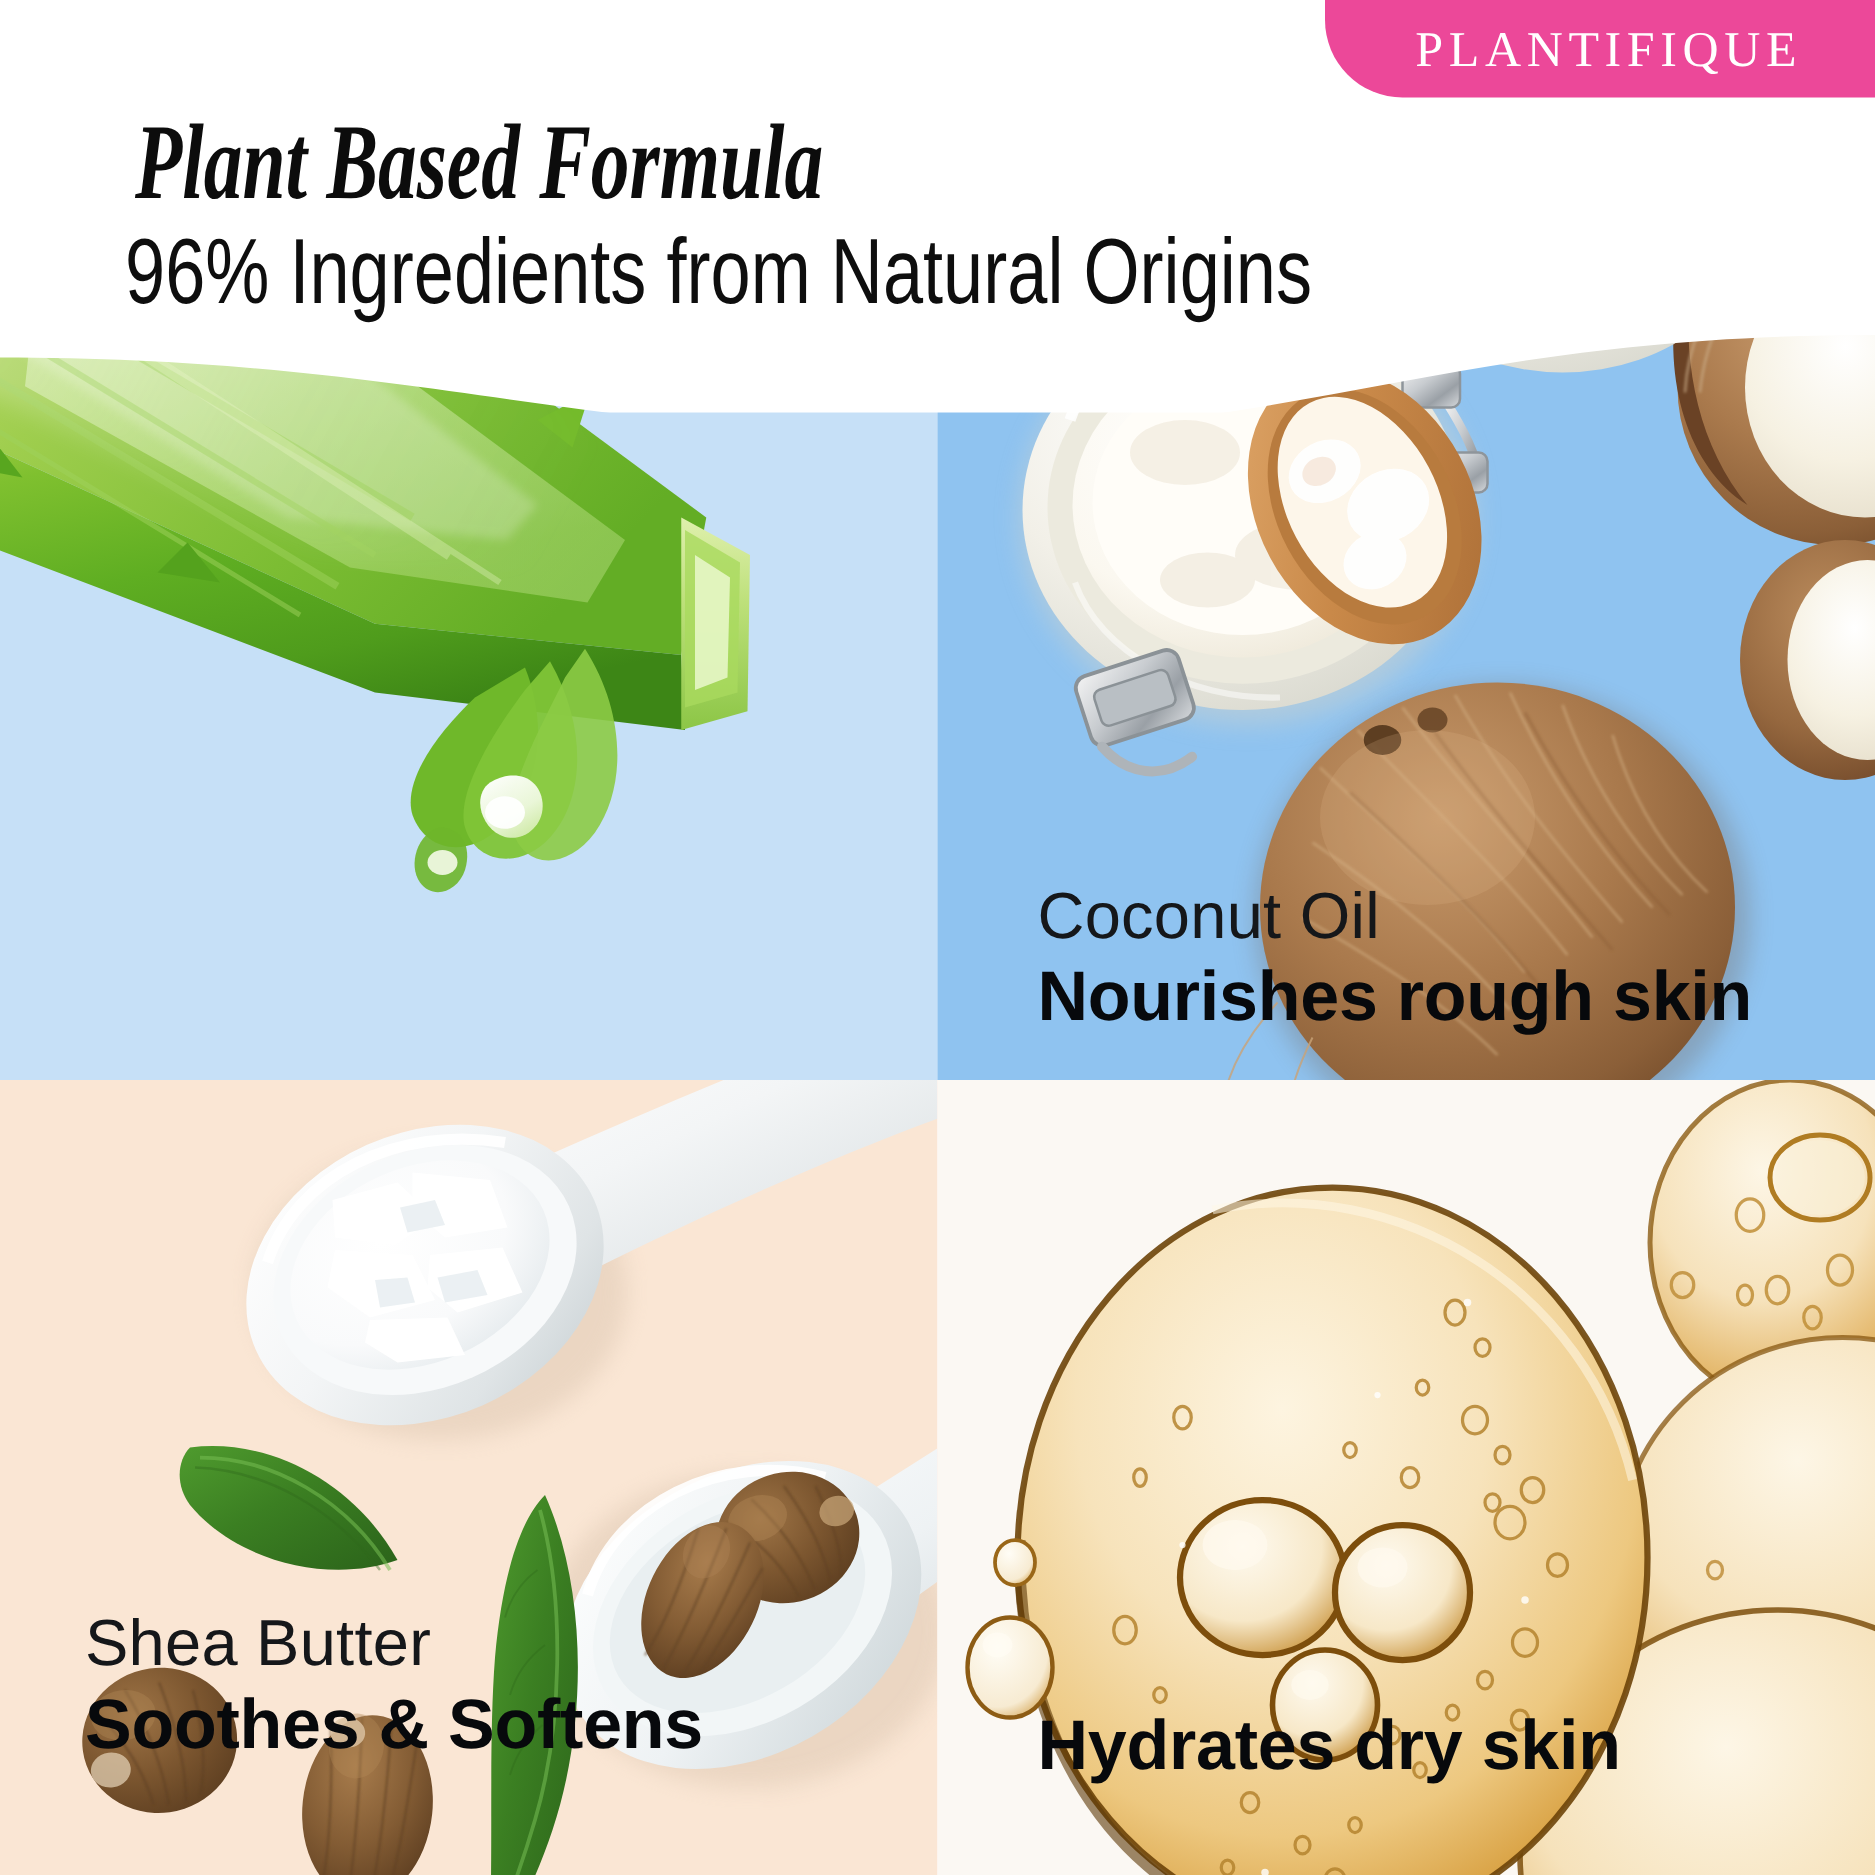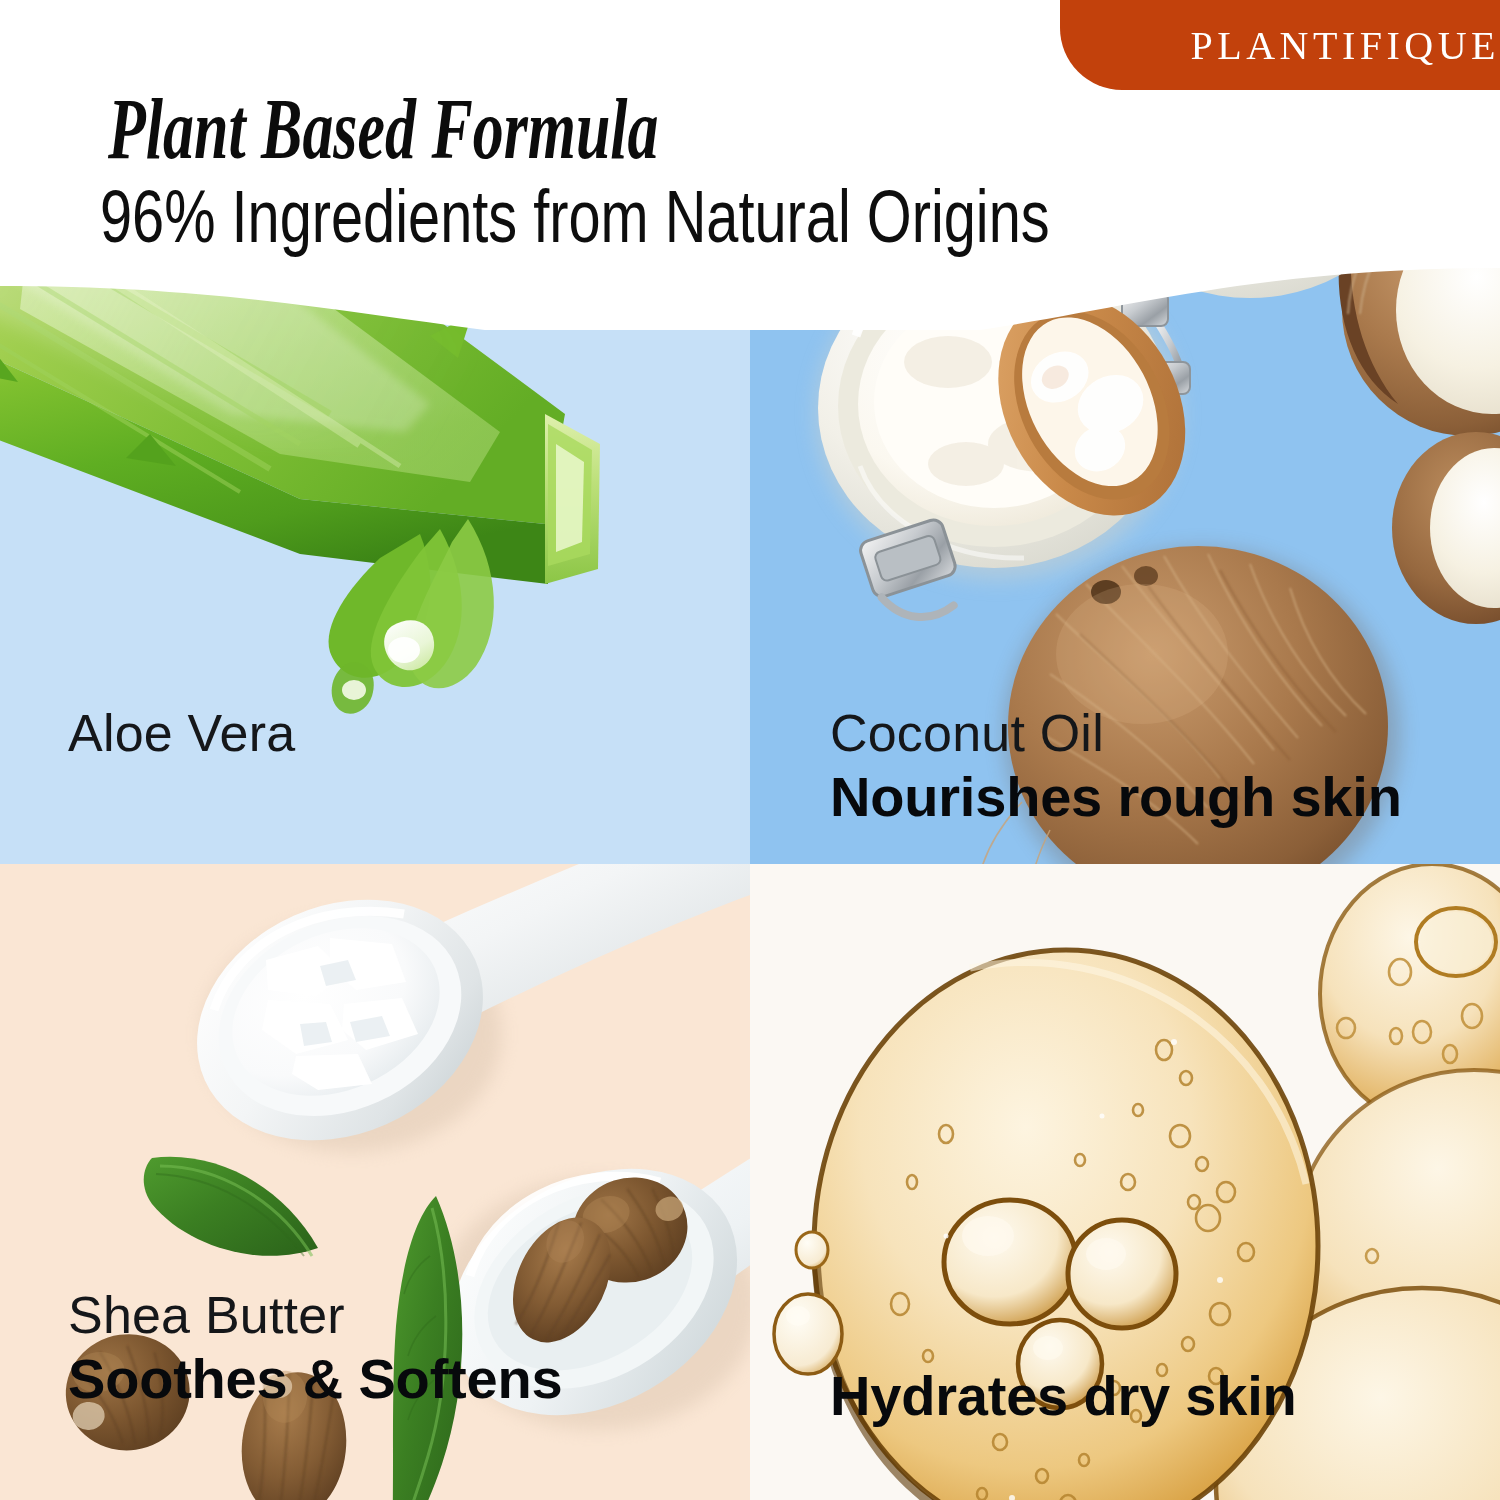--- a/index.html
+++ b/index.html
@@ -16,24 +16,24 @@
     overflow:hidden;
   }
 
   
   .header{
     position:absolute;left:0;top:0;width:1500px;height:300px;
     background:#ffffff;z-index:40;
   }
   .brand-badge{
     position:absolute;right:0;top:0;
-    width:440px;height:90px;
-    background:#c2410c;
+    width:440px;height:78px;
+    background:#ec4899;
     border-bottom-left-radius:62px;
-    display:flex;align-items:center;justify-content:flex-end;
+    display:flex;align-items:center;justify-content:center;
     z-index:45;
   }
   .brand-badge-text{
     color:#ffffff;
     font-family:"Liberation Serif", serif;
     font-size:40px;
     letter-spacing:4.5px;
     font-weight:400;
     padding-left:14px;
     white-space:nowrap;
@@ -688,21 +688,20 @@
 
   <div class="header" style="background:transparent;">
     <div class="brand-badge">
       <span class="brand-badge-text">PLANTIFIQUE</span>
     </div>
     <div class="headline">Plant Based Formula</div>
     <div class="subhead">96% Ingredients from Natural Origins</div>
   </div>
 
   <div class="caption cap-tl">
-    <span class="name">Aloe Vera</span>
   </div>
 
   <div class="caption cap-tr">
     <span class="name">Coconut Oil</span>
     <span class="benefit">Nourishes rough skin</span>
   </div>
 
   <div class="caption cap-bl">
     <span class="name">Shea Butter</span>
     <span class="benefit">Soothes &amp; Softens</span>

